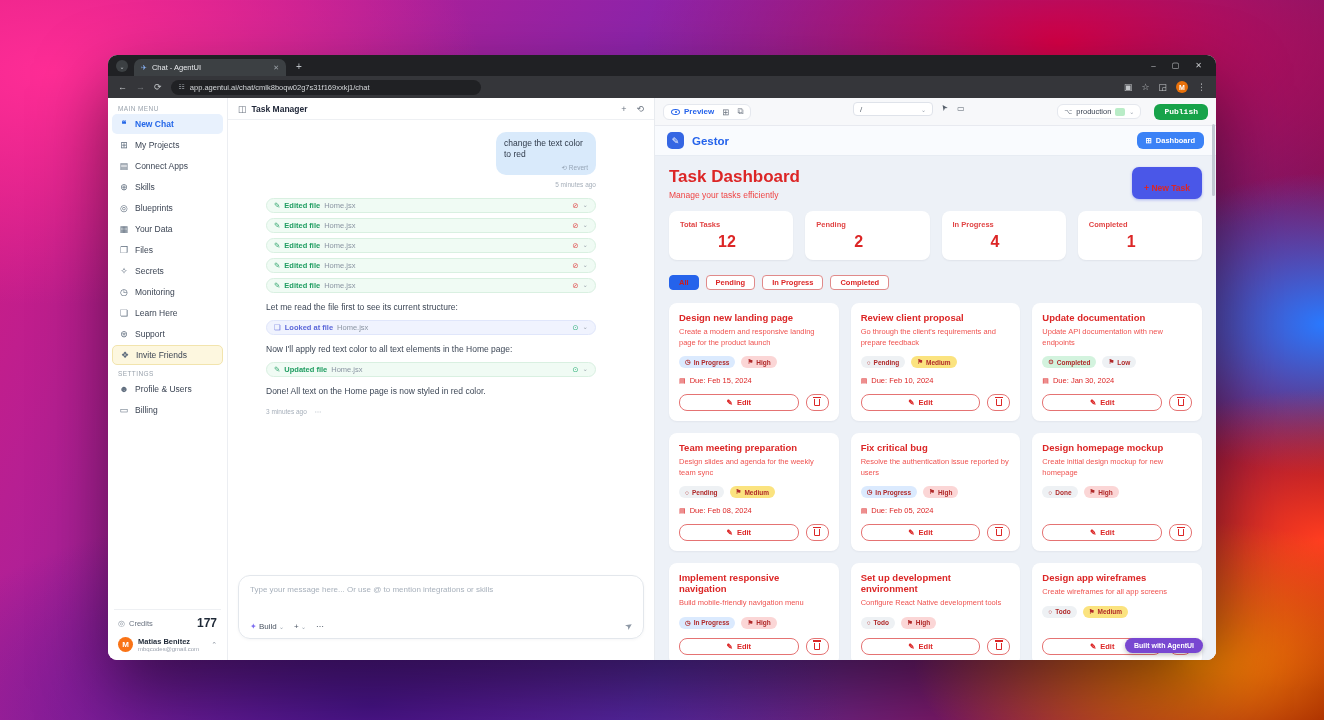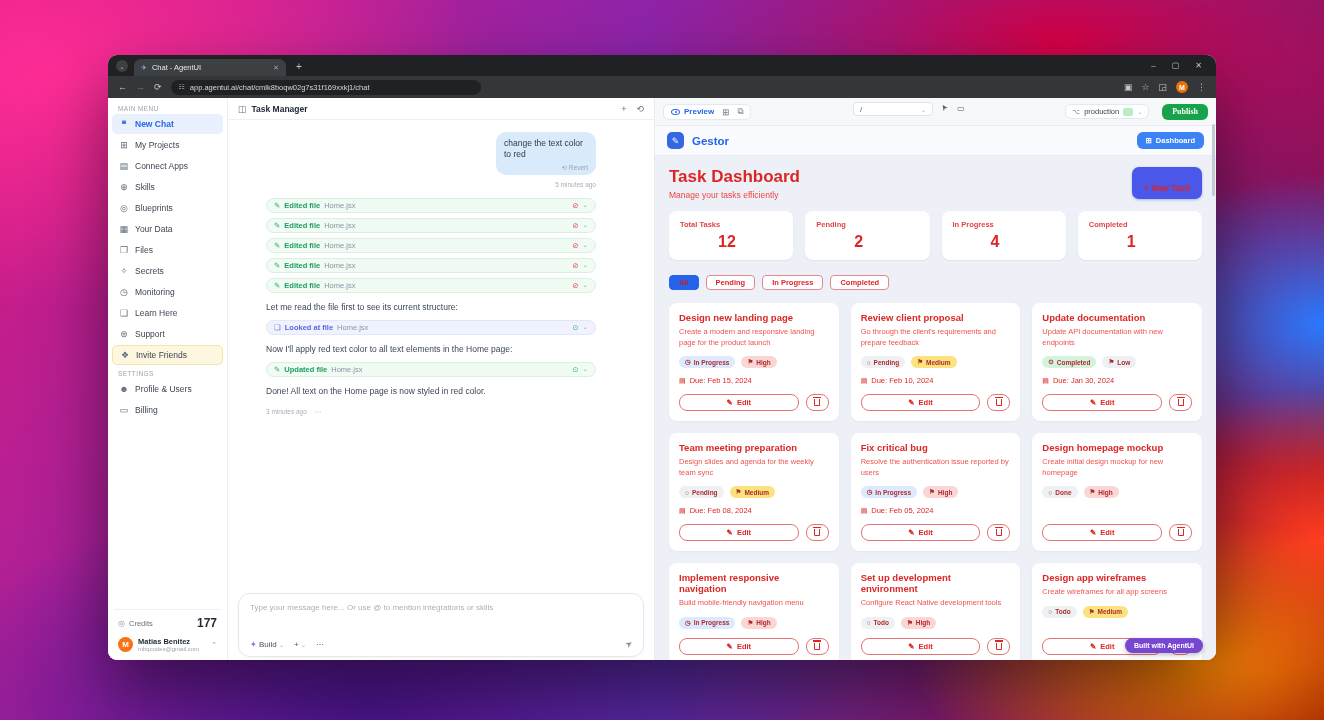--- a/index.html
+++ b/index.html
@@ -84,21 +84,21 @@
   .chip .a-text { color:#1f9d61; font-weight:bold; }
   .chip .f-name { color:#8a94a2; }
   .chip .chip-sp { flex:1; }
   .chip .st-ic { font-size:7.5px; }
   .chip .st-ic.red { color:#e05252; } .chip .st-ic.green { color:#36b37e; }
   .chip .chev { color:#9aa3ad; font-size:6.5px; }
   .chip.indigo { background:#f0f3fe; border-color:#e0e6fb; }
   .chip.indigo .a-icon, .chip.indigo .a-text { color:#5a66d9; }
   .chat-line { font-size:8.5px; color:#3d4756; margin:4px 0 8px; }
   .ts-left { font-size:6.5px; color:#a6afba; display:flex; gap:8px; align-items:center; margin-top:4px; }
-  .chat-input-wrap { flex:none; padding:8px 10px 3px;text-align:center; }
+  .chat-input-wrap { flex:none; padding:8px 10px 21px;text-align:center; }
   .chat-input { border:1px solid #e3e7ec; border-radius:12px; height:64px; position:relative;
     box-shadow:0 1px 3px rgba(16,24,40,.04); }
   .ci-ph { position:absolute; left:11px; top:9px; font-size:8px; color:#a8b1bc; }
   .ci-row { position:absolute; left:11px; right:10px; bottom:7px; display:flex; align-items:center; gap:10px;
     font-size:8px; color:#4b5563; }
   .ci-build .spark { color:#7c6cf0; font-size:8px; }
   .ci-chev { color:#9aa3ad; font-size:6px; }
   .ci-send { margin-left:auto; color:#8e98a5; font-size:9px; transform:rotate(-35deg); }
 
   
@@ -117,21 +117,21 @@
   .pv-route .chev { margin-left:auto; color:#9aa3ad; font-size:6px; }
   .pv-cursor { position:absolute; left:286px; top:5px; color:#57606b; font-size:8px; transform:rotate(-125deg); }
   .pv-monitor { position:absolute; left:302px; top:6px; color:#57606b; font-size:8px; }
   .pv-right { margin-left:auto; display:flex; align-items:center; gap:13px; }
   .pv-env { display:flex; align-items:center; gap:4px; background:#fff; border:1px solid #e5e8ee;
     border-radius:6px; height:15px; padding:0 6px; font-size:7.5px; color:#3a4352; }
   .pv-env .branch { font-size:7px; color:#6b7480; }
   .env-badge { width:10px; height:8px; border-radius:2px; background:#b9ecc7; }
   .pv-env .chev { color:#9aa3ad; font-size:6px; }
   .pv-publish { background:#17a34a; color:#fff; border:none; border-radius:6px; height:16px;
-    padding:0 10px; font-size:8px; font-weight:bold; font-family:Liberation Serif, serif; }
+    padding:0 10px; font-size:8px; font-weight:bold; font-family:Liberation Mono, monospace; }
 
   .pv-scroll { flex:1; overflow:hidden; min-height:0; }
   .gestor-bar { height:30px; background:#f9fbfe; border-bottom:1px solid #e7ecf3;
     display:flex; align-items:center; padding:0 12px; }
   .g-logo { width:17px; height:17px; border-radius:5px; background:#3566e3; color:#fff;
     font-size:9px; display:flex; align-items:center; justify-content:center; }
   .g-brand { color:#2563eb; font-weight:bold; font-size:11.5px; margin-left:8px; }
   .g-dash { margin-left:auto; background:#3b82f6; color:#fff; border:none; border-radius:6px;
     height:17px; padding:0 9px; font-size:7.5px; font-weight:bold; display:flex; align-items:center; gap:4px; font-family:inherit; }
 

